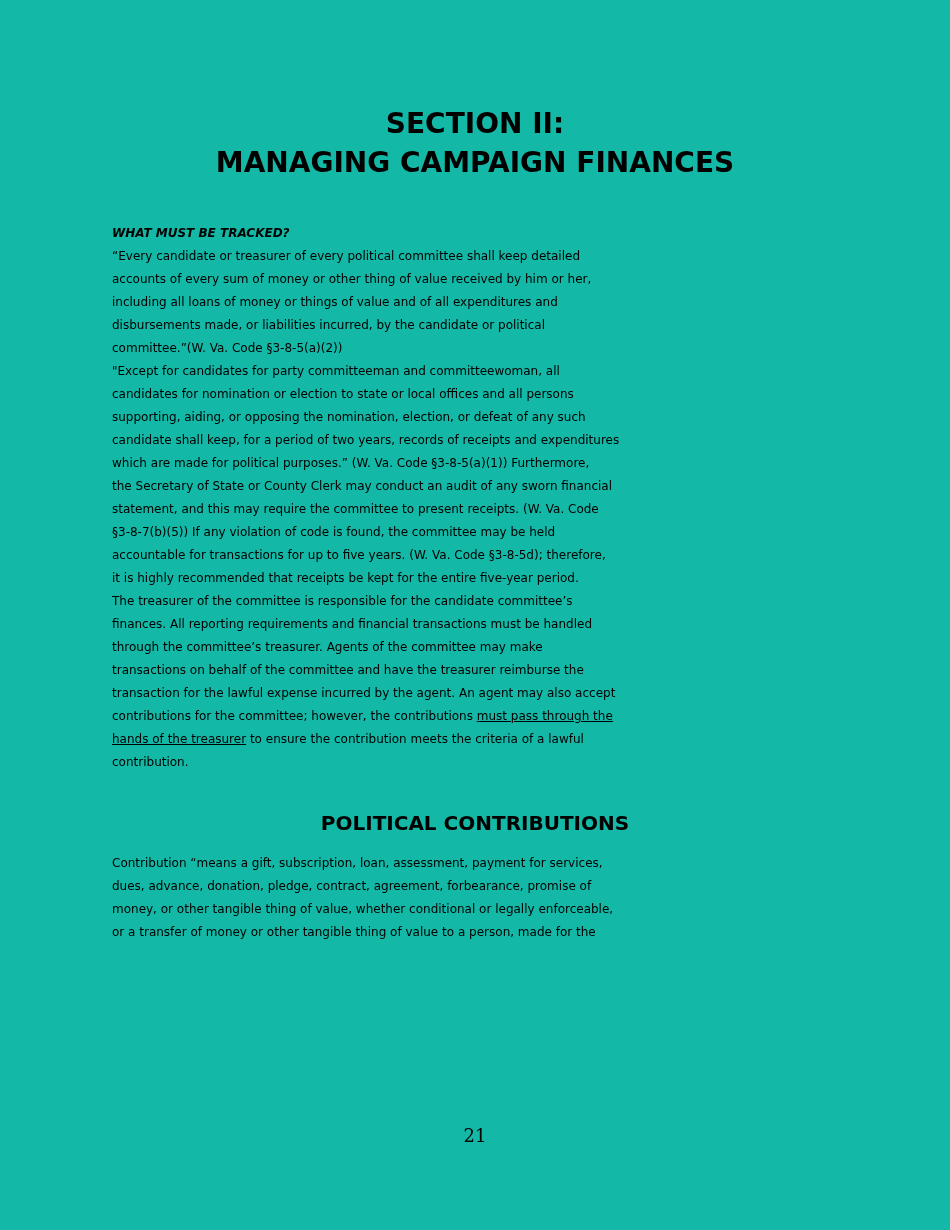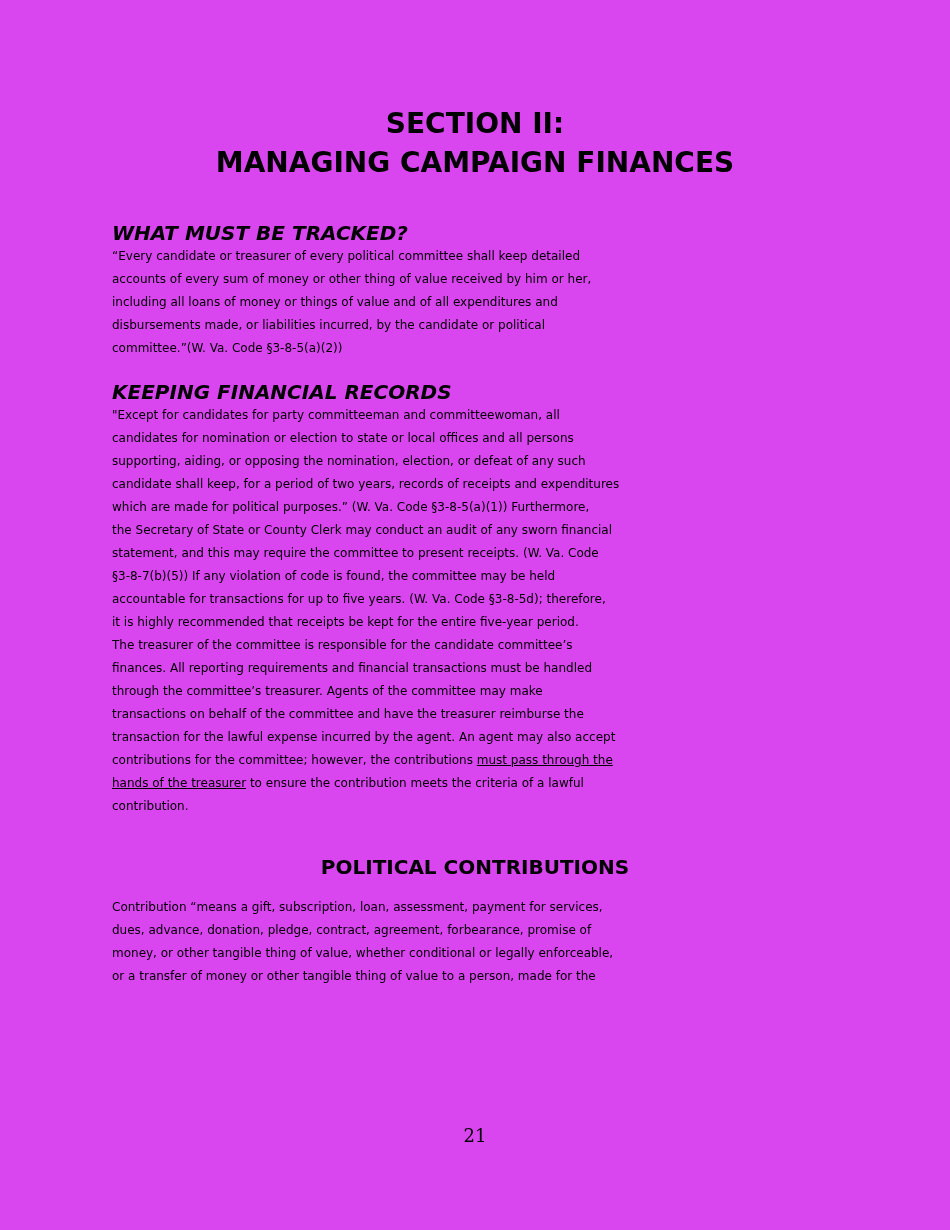--- a/index.html
+++ b/index.html
@@ -1,20 +1,20 @@
 <!DOCTYPE html>
 <html><head>
 <meta charset="utf-8">
 <style>
   html, body { margin: 0; padding: 0; background: #ffffff; }
   .page {
     position: relative;
     width: 950px;
     height: 1230px;
-    background: #d946ef;
+    background: #14b8a6;
     box-sizing: border-box;
     padding: 104px 112px 0 112px;
     font-family: "DejaVu Sans", "Liberation Sans", sans-serif;
     color: #000000;
     overflow: hidden;
   }
   .doc-title {
     font-size: 28px;
     line-height: 39px;
     font-weight: bold;
@@ -26,21 +26,21 @@
     font-size: 20px;
     line-height: 26px;
     font-weight: bold;
     text-align: center;
     margin: 0;
   }
   .section-heading.political {
     margin-top: 36px;
   }
   .subsection-heading {
-    font-size: 20px;
+    font-size: 12px;
     line-height: 23px;
     font-weight: bold;
     font-style: italic;
     margin: 21px 0 0 0;
   }
   p.body-text {
     font-size: 12px;
     line-height: 23px;
     margin: 0;
     white-space: pre-line;
@@ -70,21 +70,20 @@
 MANAGING CAMPAIGN FINANCES</h1>
 
 
   <h3 class="subsection-heading">WHAT MUST BE TRACKED?</h3>
   <p class="body-text">“Every candidate or treasurer of every political committee shall keep detailed
 accounts of every sum of money or other thing of value received by him or her,
 including all loans of money or things of value and of all expenditures and
 disbursements made, or liabilities incurred, by the candidate or political
 committee.”(W. Va. Code §3-8-5(a)(2))</p>
 
-  <h3 class="subsection-heading">KEEPING FINANCIAL RECORDS</h3>
   <p class="body-text">"Except for candidates for party committeeman and committeewoman, all
 candidates for nomination or election to state or local offices and all persons
 supporting, aiding, or opposing the nomination, election, or defeat of any such
 candidate shall keep, for a period of two years, records of receipts and expenditures
 which are made for political purposes.” (W. Va. Code §3-8-5(a)(1)) Furthermore,
 the Secretary of State or County Clerk may conduct an audit of any sworn financial
 statement, and this may require the committee to present receipts. (W. Va. Code
 §3-8-7(b)(5)) If any violation of code is found, the committee may be held
 accountable for transactions for up to five years. (W. Va. Code §3-8-5d); therefore,
 it is highly recommended that receipts be kept for the entire five-year period.</p>

